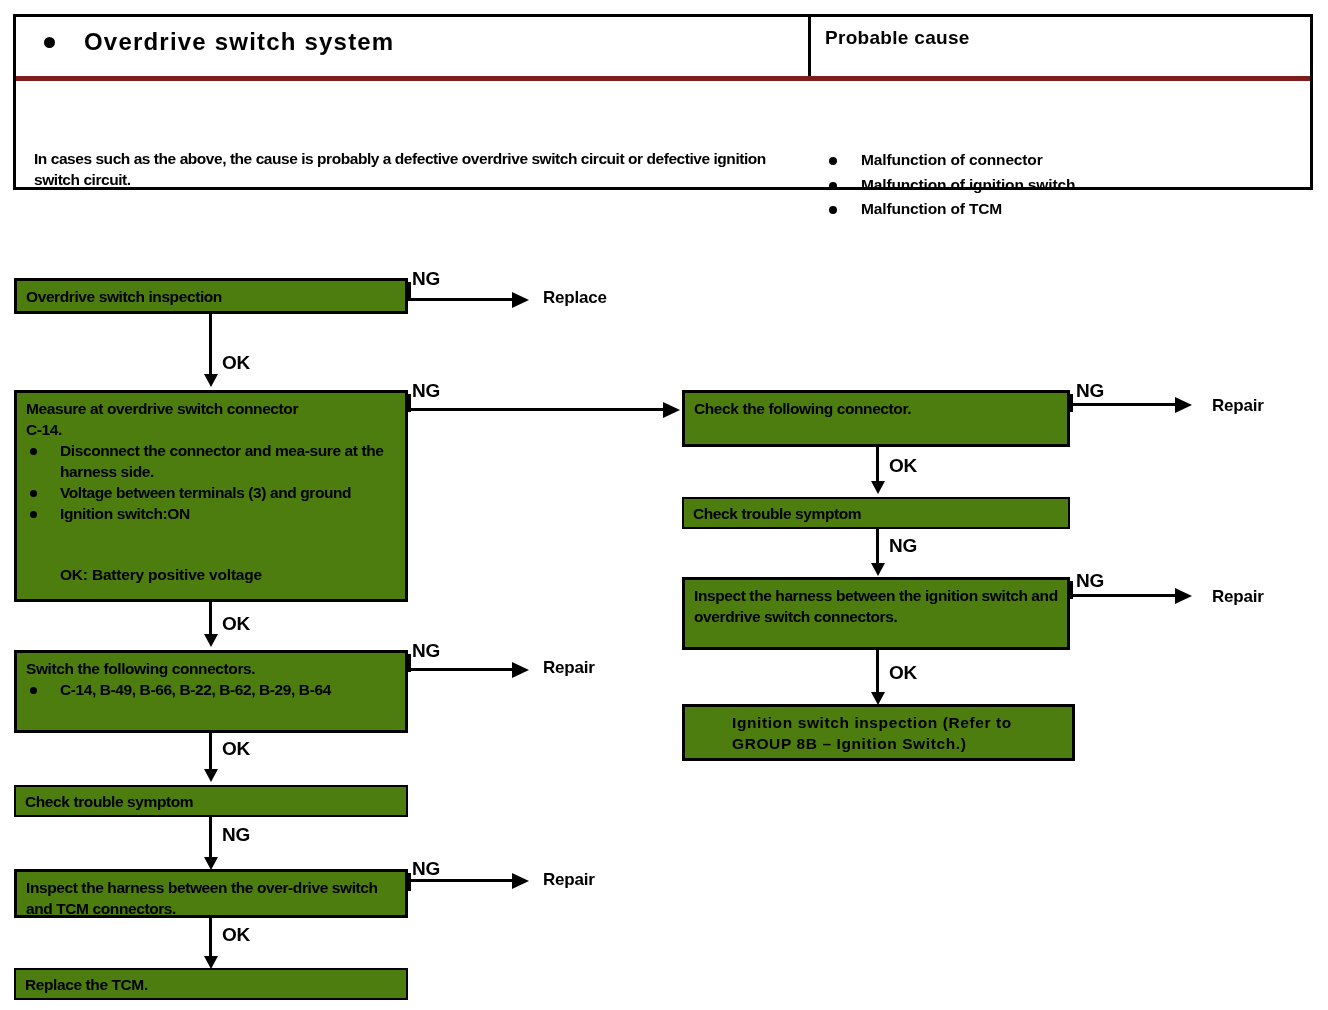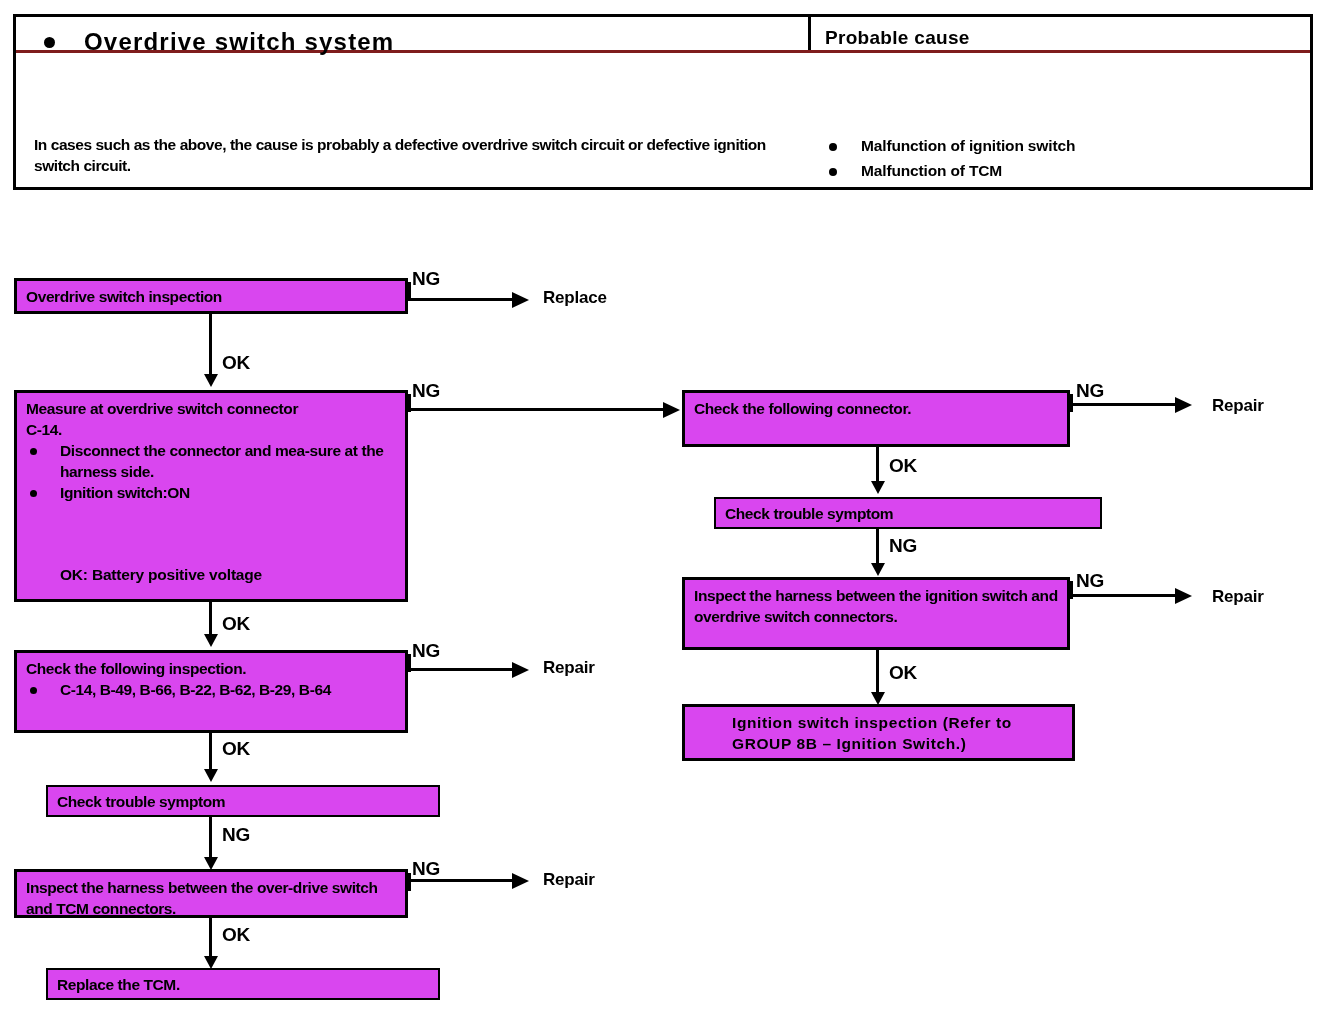--- a/index.html
+++ b/index.html
@@ -23,22 +23,22 @@
     top: 14px;
     width: 1300px;
     height: 176px;
     border: 3px solid #000;
     box-sizing: border-box;
     display: flex;
     flex-direction: column;
   }
   .sym-table .thead {
     display: flex;
-    height: 36px;
-    border-bottom: 3px solid #7f1d1d;
+    height: 64px;
+    border-bottom: 5px solid #7f1d1d;
     box-sizing: border-box;
   }
   .sym-table .tbody {
     display: flex;
     flex: 1 1 auto;
     align-items: center;
   }
   .cell-left {
     width: 795px;
     box-sizing: border-box;
@@ -120,23 +120,23 @@
     position: absolute;
     left: 0;
     top: 0;
     width: 1328px;
     height: 1010px;
   }
   .fbox {
     position: absolute;
     box-sizing: border-box;
     border: 3px solid #000;
-    background: #d946ef;
-  }
-  .fbox.thin { border-width: 2px; margin-left: 32px; }
+    background: #4d7c0f;
+  }
+  .fbox.thin { border-width: 2px; }
   .fbox .ftext {
     position: absolute;
     left: 9px;
     top: 5px;
     right: 5px;
     font-size: 15.5px;
     font-weight: bold;
     line-height: 21px;
     letter-spacing: -0.4px;
   }
@@ -228,20 +228,21 @@
     <div class="cell-right">
       <span class="head-title-right">Probable cause</span>
     </div>
   </div>
   <div class="tbody">
     <div class="cell-left">
       <div class="body-text">In cases such as the above, the cause is probably a defective overdrive switch circuit or defective ignition switch circuit.</div>
     </div>
     <div class="cell-right">
       <ul class="cause-list">
+        <li>Malfunction of connector</li>
         <li>Malfunction of ignition switch</li>
         <li>Malfunction of TCM</li>
       </ul>
     </div>
   </div>
 </div>
 
 <div class="flow">
 
   <div class="fbox" style="left:14px; top:278px; width:394px; height:36px;">
@@ -255,36 +256,37 @@
   <div class="endlbl" style="left:543px; top:288px;">Replace</div>
 
   <div class="vline" style="left:209px; top:314px; height:62px;"></div>
   <div class="arrow-down" style="left:204px; top:374px;"></div>
   <div class="lbl" style="left:222px; top:352px;">OK</div>
 
   <div class="fbox" style="left:14px; top:390px; width:394px; height:212px;">
     <div class="ftext"><span>Measure at overdrive switch connector</span><br><span>C-14.</span></div>
     <ul class="blist" style="top:47px;">
       <li>Disconnect the connector and mea-sure at the harness side.</li>
+      <li>Voltage between terminals (3) and ground</li>
       <li>Ignition switch:ON</li>
     </ul>
     <div class="okline" style="left:43px; top:173px;">OK:  Battery positive voltage</div>
   </div>
 
   <div class="vline" style="left:408px; top:394px; height:18px;"></div>
   <div class="hline" style="left:408px; top:408px; width:258px;"></div>
   <div class="arrow-right" style="left:663px; top:402px;"></div>
   <div class="lbl" style="left:412px; top:380px;">NG</div>
 
   <div class="vline" style="left:209px; top:602px; height:34px;"></div>
   <div class="arrow-down" style="left:204px; top:634px;"></div>
   <div class="lbl" style="left:222px; top:613px;">OK</div>
 
   <div class="fbox" style="left:14px; top:650px; width:394px; height:83px;">
-    <div class="ftext">Check the following inspection.</div>
+    <div class="ftext">Switch the following connectors.</div>
     <ul class="blist" style="top:26px;">
       <li>C-14, B-49, B-66, B-22, B-62, B-29, B-64</li>
     </ul>
   </div>
 
   <div class="vline" style="left:408px; top:654px; height:18px;"></div>
   <div class="hline" style="left:408px; top:668px; width:108px;"></div>
   <div class="arrow-right" style="left:512px; top:662px;"></div>
   <div class="lbl" style="left:412px; top:640px;">NG</div>
   <div class="endlbl" style="left:543px; top:658px;">Repair</div>

